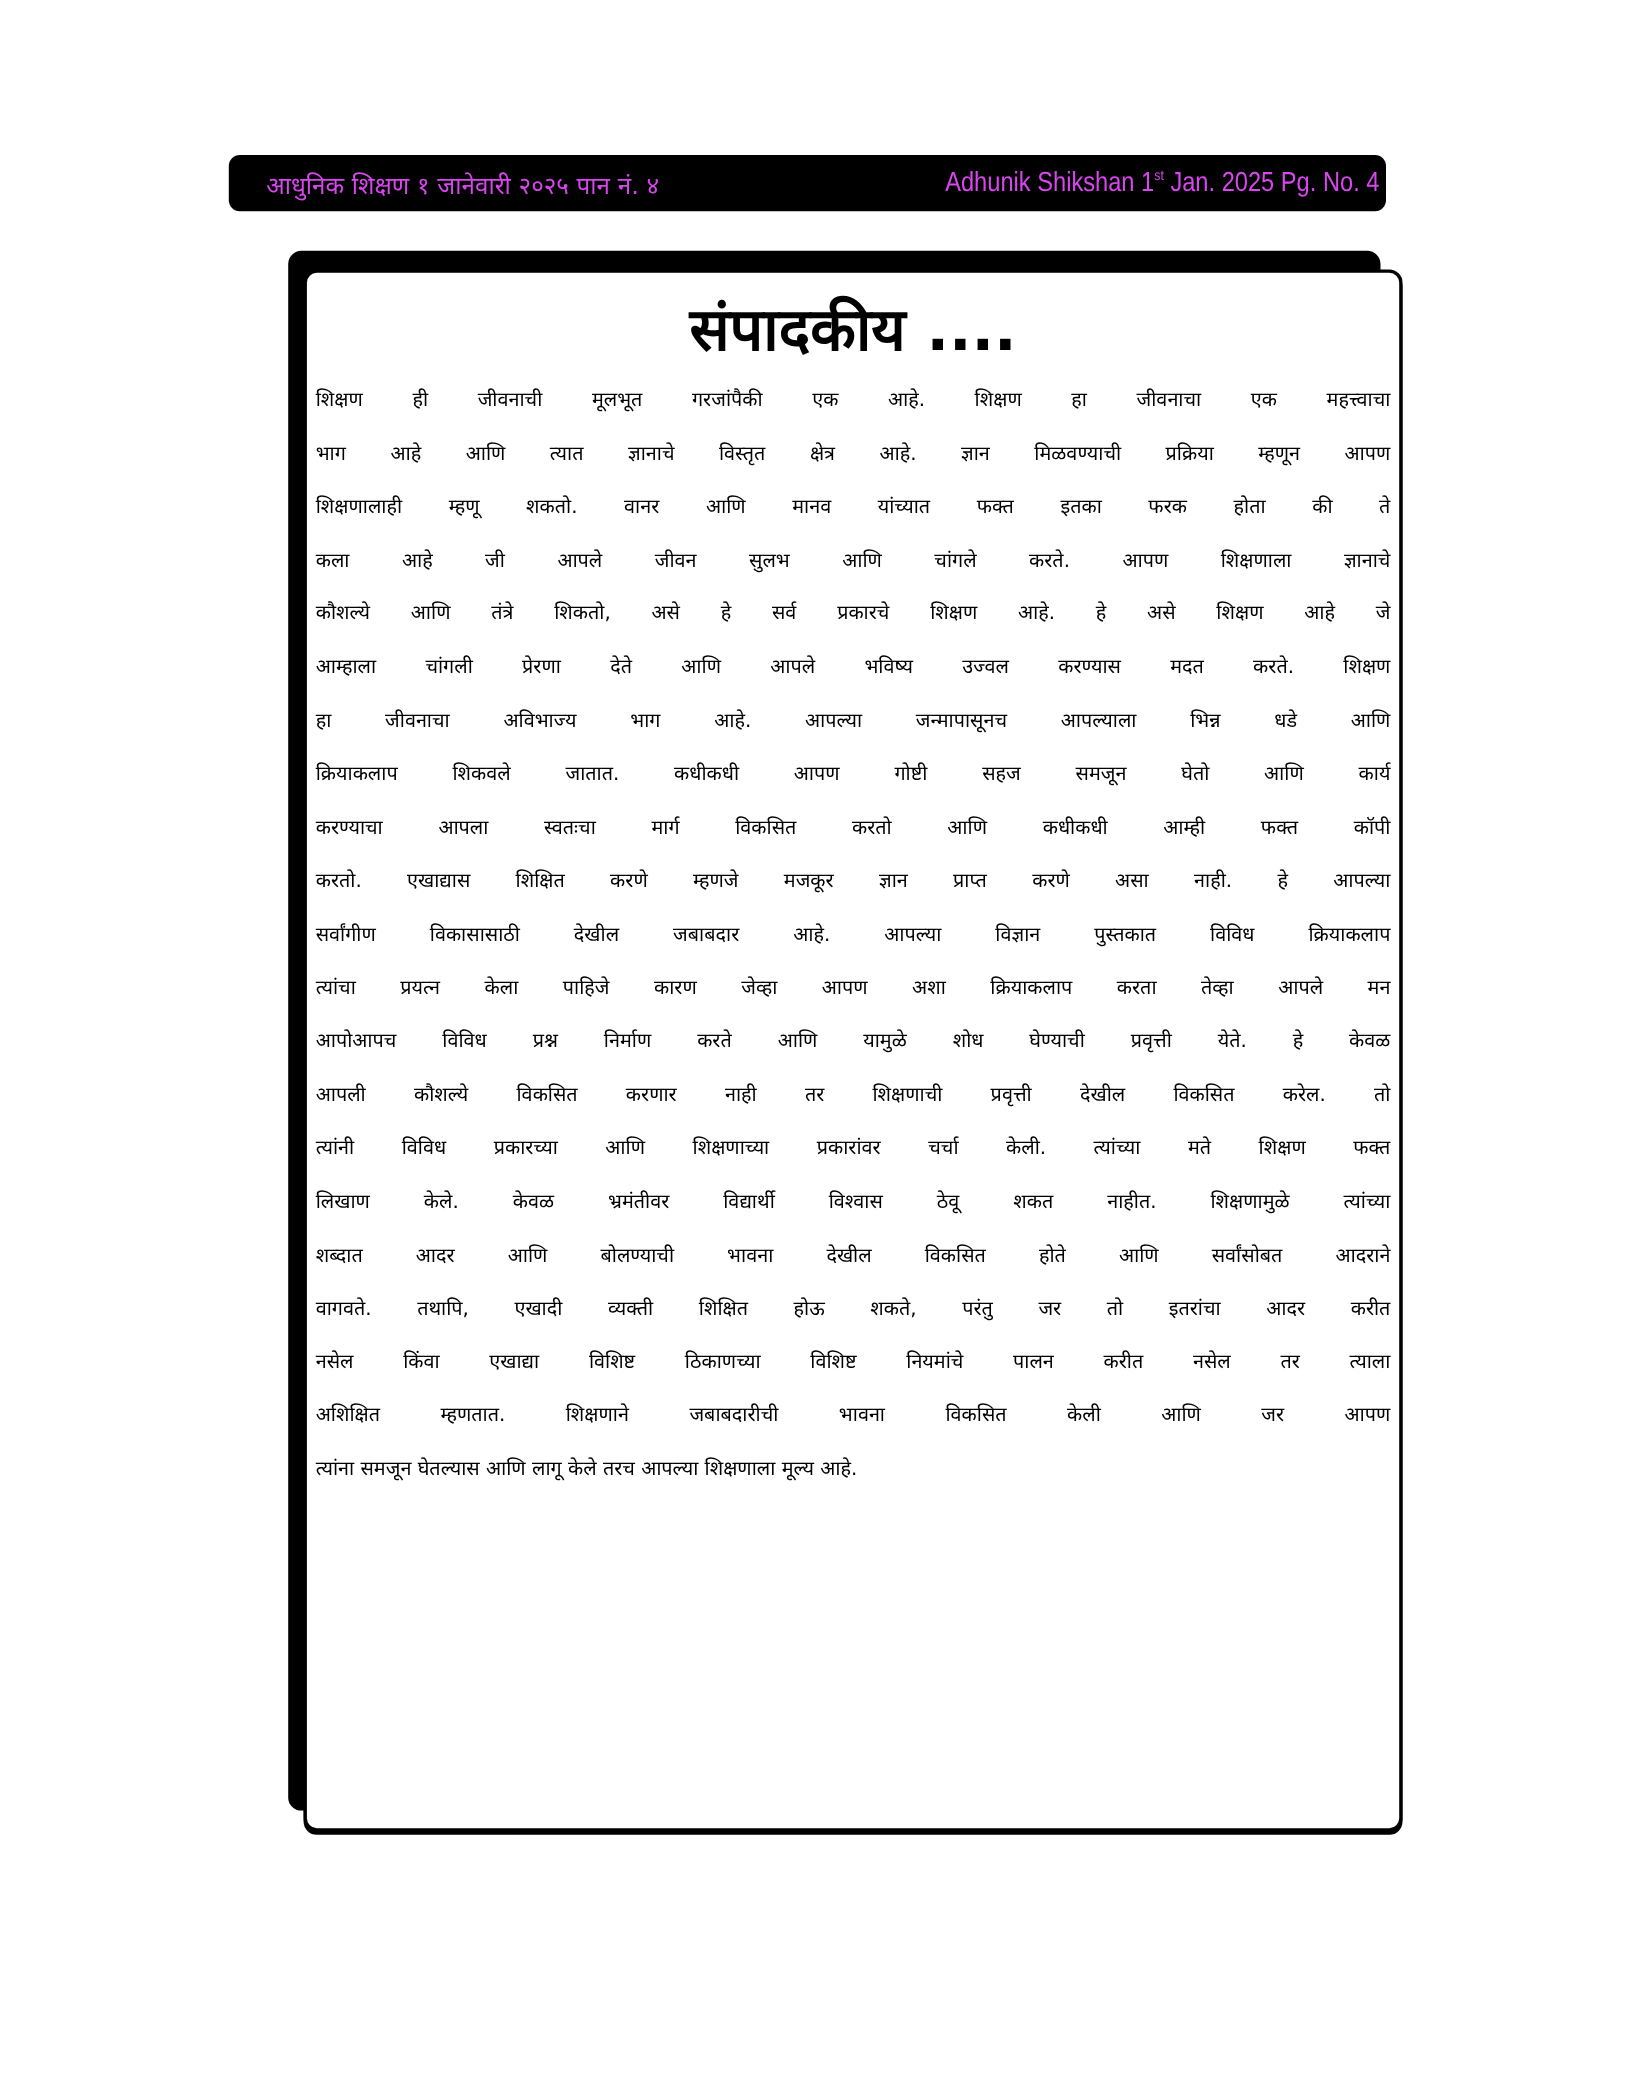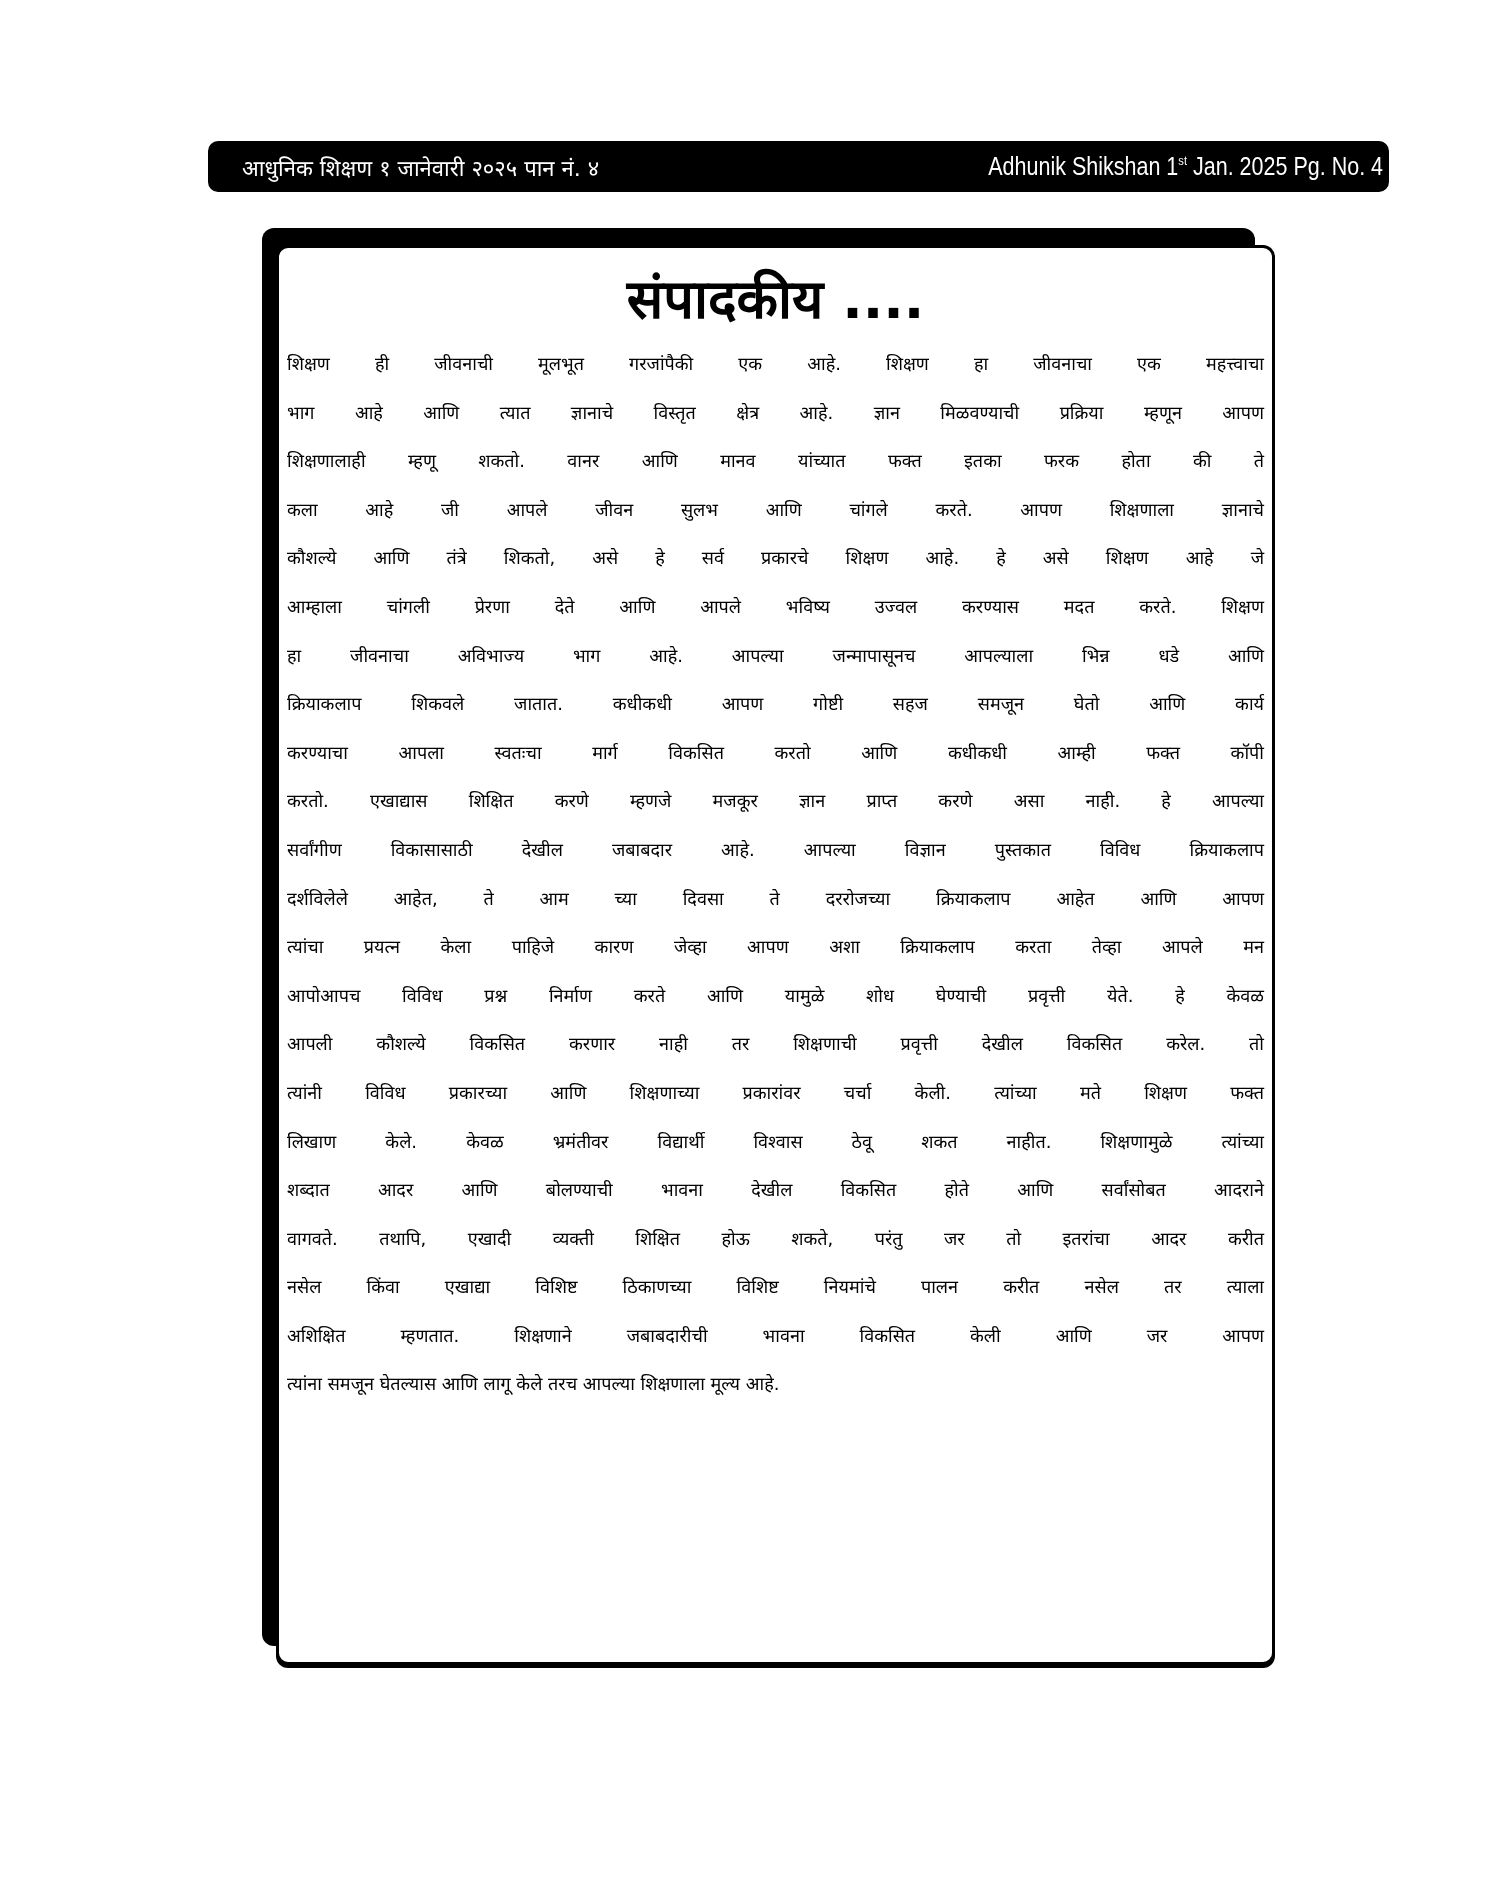--- a/index.html
+++ b/index.html
@@ -12,25 +12,25 @@
     height: 1900px;
     position: relative;
     overflow: hidden;
     font-family: "DejaVu Sans", sans-serif;
     color: #000;
   }
   .header-bar {
     position: absolute;
     left: 208px;
     top: 141px;
-    width: 1181px;
+    width: 1052px;
     height: 51px;
     background: #000;
     border-radius: 10px;
-    color: #ffffff;
+    color: #d946ef;
     box-sizing: border-box;
     padding: 0 6px 0 34px;
     display: flex;
     align-items: center;
     justify-content: space-between;
   }
   .header-left {
     font-family: "DejaVu Sans", sans-serif;
     font-size: 22px;
     letter-spacing: 0px;
@@ -117,21 +117,20 @@
     <span class="body-line" style="display: block;">भाग आहे आणि त्यात ज्ञानाचे विस्तृत क्षेत्र आहे. ज्ञान मिळवण्याची प्रक्रिया म्हणून आपण</span>
     <span class="body-line" style="display: block;">शिक्षणालाही म्हणू शकतो. वानर आणि मानव यांच्यात फक्त इतका फरक होता की ते</span>
     <span class="body-line" style="display: block;">कला आहे जी आपले जीवन सुलभ आणि चांगले करते. आपण शिक्षणाला ज्ञानाचे</span>
     <span class="body-line" style="display: block;">कौशल्ये आणि तंत्रे शिकतो, असे हे सर्व प्रकारचे शिक्षण आहे. हे असे शिक्षण आहे जे</span>
     <span class="body-line" style="display: block;">आम्हाला चांगली प्रेरणा देते आणि आपले भविष्य उज्वल करण्यास मदत करते.  शिक्षण</span>
     <span class="body-line" style="display: block;">हा जीवनाचा अविभाज्य भाग आहे. आपल्या जन्मापासूनच आपल्याला भिन्न धडे आणि</span>
     <span class="body-line" style="display: block;">क्रियाकलाप शिकवले जातात. कधीकधी आपण गोष्टी सहज समजून घेतो आणि कार्य</span>
     <span class="body-line" style="display: block;">करण्याचा आपला स्वतःचा मार्ग विकसित करतो आणि कधीकधी आम्ही फक्त कॉपी</span>
     <span class="body-line" style="display: block;">करतो. एखाद्यास शिक्षित करणे म्हणजे मजकूर ज्ञान प्राप्त करणे असा नाही. हे आपल्या</span>
     <span class="body-line" style="display: block;">सर्वांगीण विकासासाठी देखील जबाबदार आहे.  आपल्या विज्ञान पुस्तकात विविध  क्रियाकलाप</span>
-    <span class="body-line" style="display: block;">दर्शविलेले आहेत, ते आम च्या दिवसा ते दररोजच्या क्रियाकलाप आहेत आणि आपण</span>
     <span class="body-line" style="display: block;">त्यांचा प्रयत्न केला पाहिजे कारण जेव्हा आपण अशा क्रियाकलाप करता तेव्हा आपले मन</span>
     <span class="body-line" style="display: block;">आपोआपच विविध प्रश्न निर्माण करते आणि यामुळे शोध घेण्याची प्रवृत्ती येते. हे केवळ</span>
     <span class="body-line" style="display: block;">आपली कौशल्ये विकसित करणार नाही तर शिक्षणाची प्रवृत्ती देखील विकसित करेल.  तो</span>
     <span class="body-line" style="display: block;">त्यांनी विविध प्रकारच्या आणि शिक्षणाच्या प्रकारांवर चर्चा केली. त्यांच्या मते शिक्षण फक्त</span>
     <span class="body-line" style="display: block;">लिखाण केले. केवळ भ्रमंतीवर विद्यार्थी विश्वास ठेवू शकत नाहीत. शिक्षणामुळे त्यांच्या</span>
     <span class="body-line" style="display: block;">शब्दात आदर  आणि बोलण्याची भावना देखील विकसित होते आणि सर्वांसोबत आदराने</span>
     <span class="body-line" style="display: block;">वागवते. तथापि, एखादी व्यक्ती शिक्षित होऊ शकते, परंतु जर तो इतरांचा आदर करीत</span>
     <span class="body-line" style="display: block;">नसेल किंवा एखाद्या विशिष्ट ठिकाणच्या विशिष्ट नियमांचे पालन करीत नसेल तर त्याला</span>
     <span class="body-line" style="display: block;">अशिक्षित म्हणतात. शिक्षणाने जबाबदारीची भावना विकसित केली आणि जर आपण</span>
     <span class="body-line last" style="display: block;">त्यांना समजून घेतल्यास आणि लागू केले तरच आपल्या शिक्षणाला मूल्य आहे.</span>

